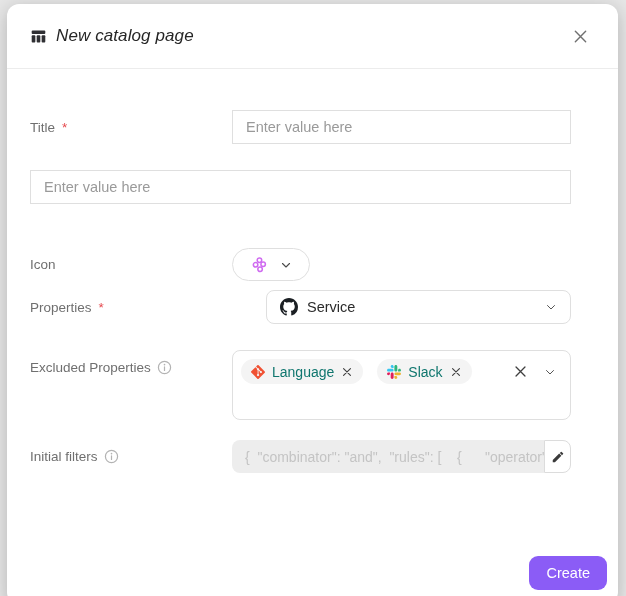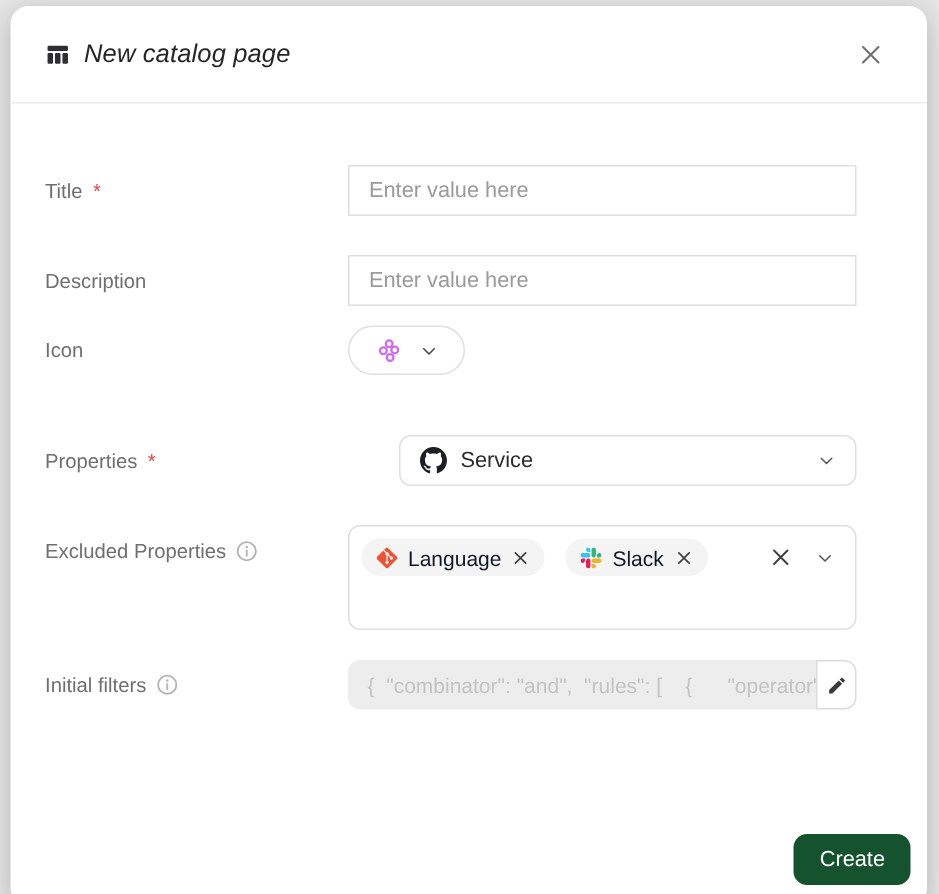--- a/index.html
+++ b/index.html
@@ -34,21 +34,21 @@
 
   .text-input {
     width:100%; height:34px; border:1px solid #dfdfdf; border-radius:0;
     padding:0 13px; font-size:14.5px; color:#2b2b2b; background:#fff;
     font-family:"Liberation Sans","DejaVu Sans",sans-serif; outline:none;
   }
   .text-input::placeholder { color:#9a9a9a; opacity:1; }
 
   .row-title { top:106px; height:34px; }
   .row-desc  { top:166px; height:34px; }
-  .row-icon  { top:213px; height:33px; }
+  .row-icon  { top:244px; height:33px; }
   .row-bp    { top:286px; height:34px; }
   .row-excl  { top:346px; height:70px; align-items:flex-start; }
   .row-filt  { top:436px; height:33px; }
   .row-excl .row-label { margin-top:10px; }
 
   .icon-select {
     width:78px; height:33px; border:1px solid #dfdfdf; border-radius:17px;
     background:#fff; display:flex; align-items:center; justify-content:center;
     gap:12px; cursor:pointer;
   }
@@ -60,40 +60,40 @@
   }
   .select .chev { position:absolute; right:13px; top:50%; transform:translateY(-50%); }
 
   .multiselect {
     width:100%; height:70px; border:1px solid #dfdfdf; border-radius:8px; background:#fff;
     display:flex; align-items:flex-start; padding:8px 12px 8px 8px; cursor:pointer;
   }
   .chips { display:flex; gap:14px; align-items:center; }
   .chip {
     height:25px; background:#f4f4f4; border-radius:13px; display:flex; align-items:center;
-    gap:7px; padding:0 10px; font-size:14px; color:#0f172a; white-space:nowrap;
+    gap:7px; padding:0 10px; font-size:14px; color:#0f766e; white-space:nowrap;
   }
   .chip-remove { background:none; border:none; cursor:pointer; display:flex; padding:1px; }
   .ms-controls { margin-left:auto; display:flex; align-items:center; gap:17px; height:25px; padding-right:2px; }
   .ms-clear { background:none; border:none; cursor:pointer; display:flex; }
 
   .filter-group { display:flex; width:100%; height:33px; }
   .filter-value {
     flex:1; background:#ededed; border-radius:8px 0 0 8px; color:#c4c4c4;
     font-size:14px; display:flex; align-items:center; padding:0 4px 0 13px;
     white-space:pre; overflow:hidden; min-width:0;
   }
   .edit-btn {
     flex:0 0 27px; background:#fff; border:1px solid #dcdcdc; border-radius:0 8px 8px 0;
     display:flex; align-items:center; justify-content:center; cursor:pointer;
   }
 
   .create-btn {
     position:absolute; top:552px; right:11px; height:34px; padding:0 17px;
-    background:#14532d; color:#fff; border:none; border-radius:9px;
+    background:#8b5cf6; color:#fff; border:none; border-radius:9px;
     font-size:14.5px; font-family:"Liberation Sans","DejaVu Sans",sans-serif; cursor:pointer;
   }
   svg { display:block; }
 </style>
 </head>
 <body>
 
 <div class="modal">
 
   <div class="header">
@@ -117,23 +117,20 @@
     <div class="row-label">
       <span>Title</span>
         <span class="req">*</span>
     </div>
     <div class="content">
       <input class="text-input" type="text" placeholder="Enter value here" style="">
     </div>
   </div>
 
   <div class="row row-desc">
-    <div class="row-label">
-      <span>Description</span>
-    </div>
     <div class="content">
       <input class="text-input" type="text" placeholder="Enter value here" style="">
     </div>
   </div>
 
   <div class="row row-icon">
     <div class="row-label">
       <span>Icon</span>
     </div>
     <div class="content">

